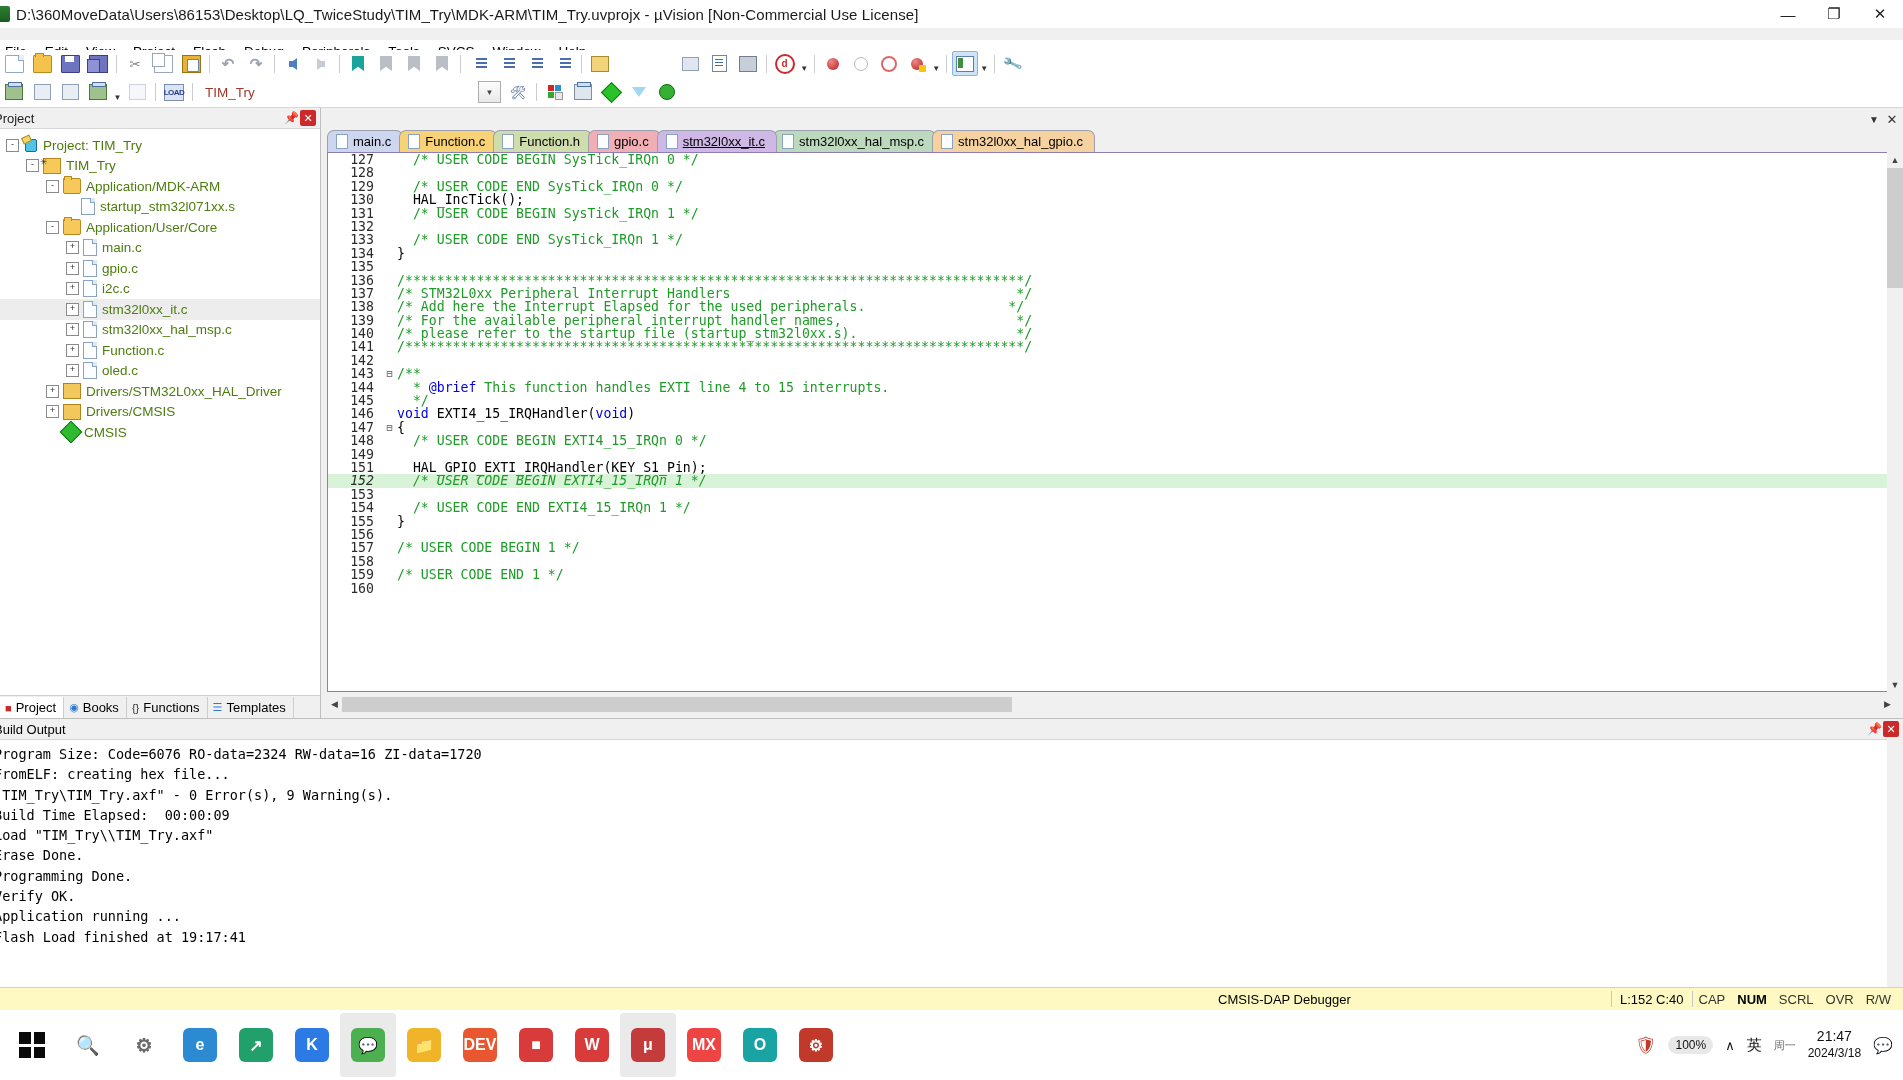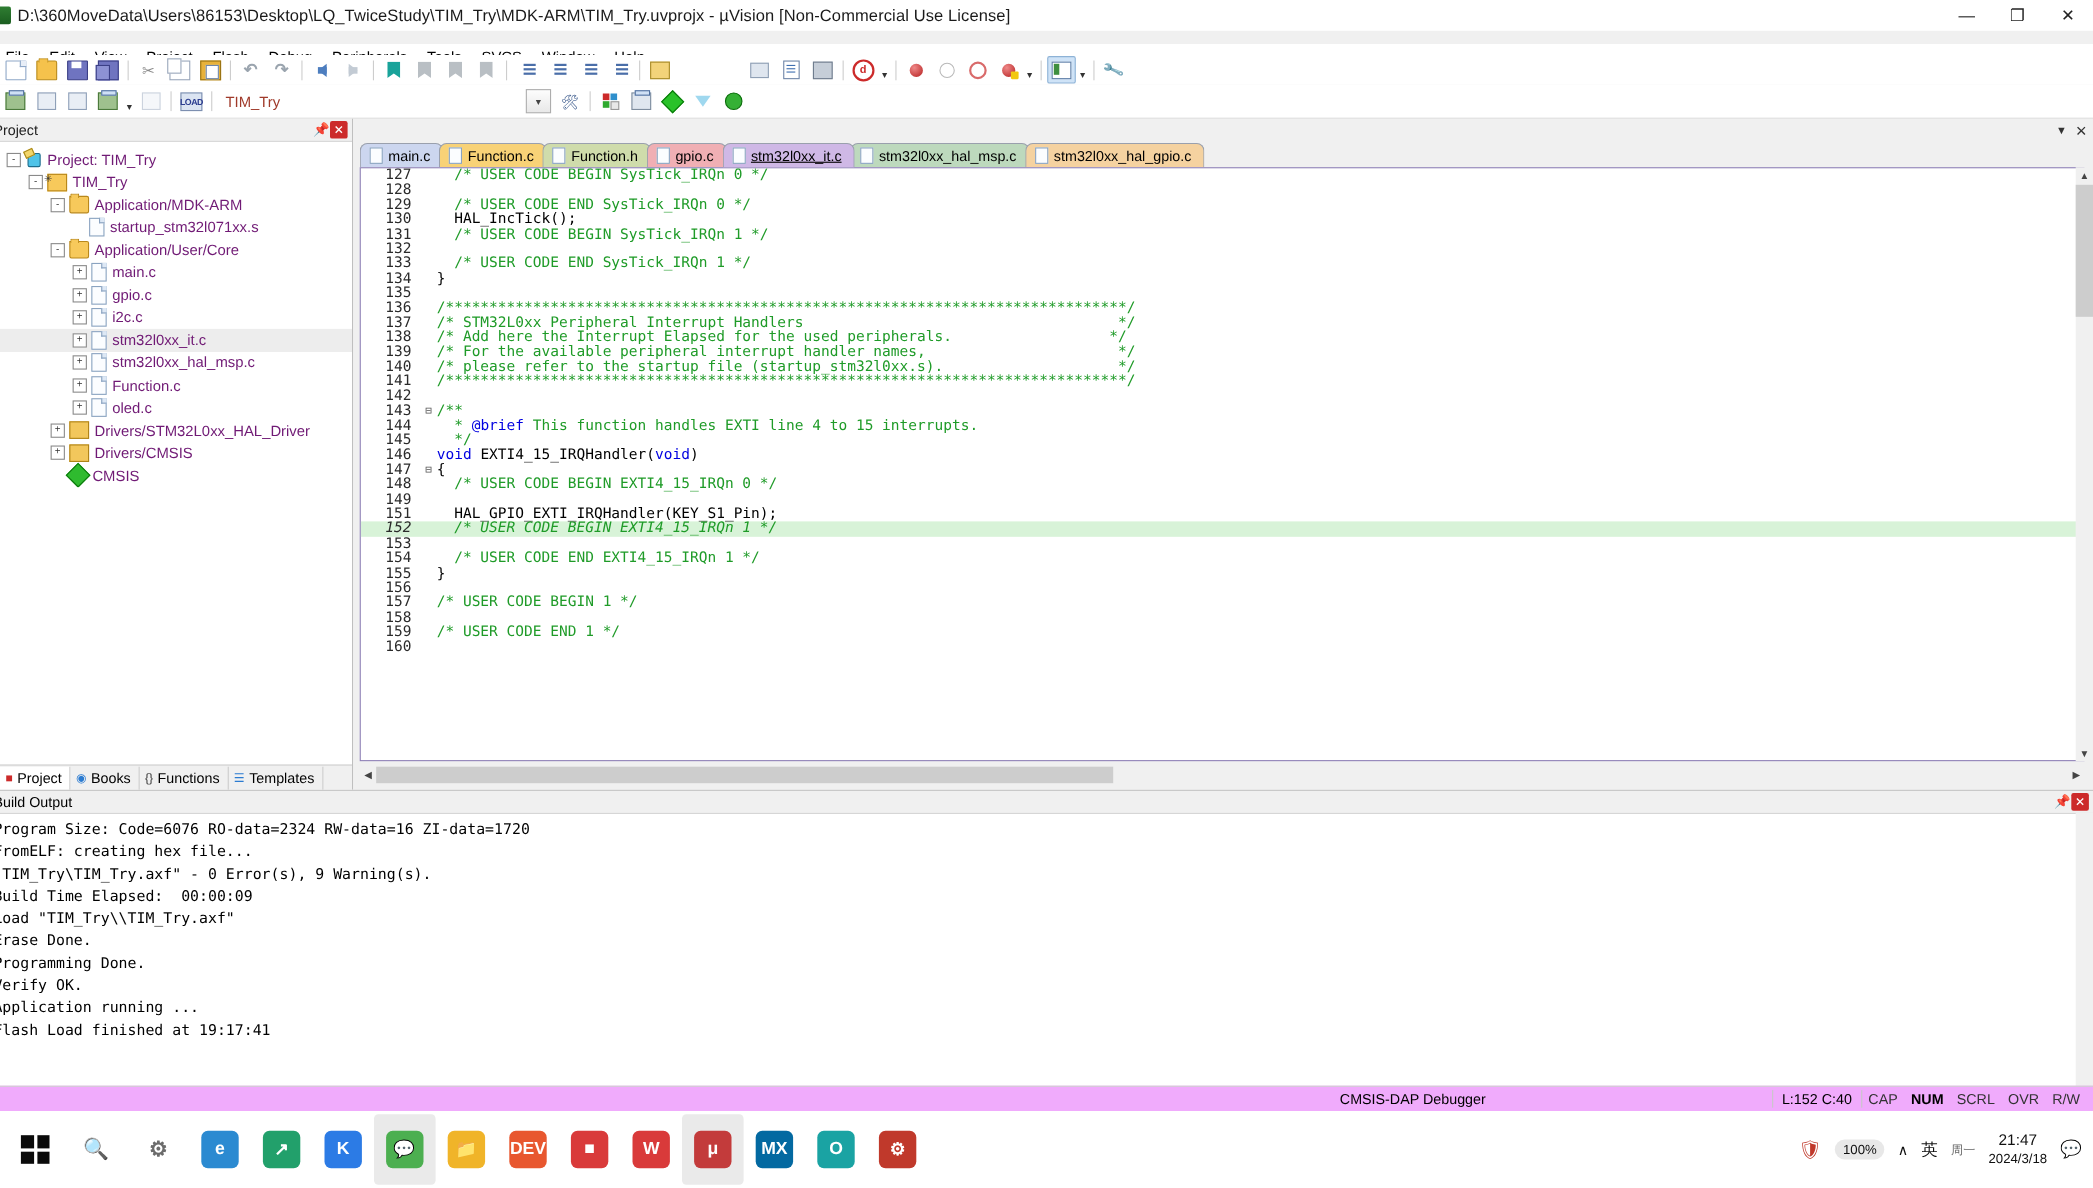--- a/index.html
+++ b/index.html
@@ -104,21 +104,21 @@
   .f-folder:before{content:"";position:absolute;left:0;top:-3px;width:6px;height:3px;background:#f7c95b;border:1px solid #b9881b;border-bottom:none;border-radius:1px 1px 0 0;}
   .f-folder-plain{background:#f2c75c;border:1px solid #b08418;}
   .f-file{width:12px;height:15px;background:#fbfdff;border:1px solid #8aa3c0;}
   .f-file:after{content:"";position:absolute;right:-1px;top:-1px;width:4px;height:4px;background:#dde8f5;border-left:1px solid #8aa3c0;border-bottom:1px solid #8aa3c0;}
   .f-proj{width:15px;height:14px;position:relative;}
   .f-proj:before{content:"";position:absolute;left:2px;top:1px;width:10px;height:11px;background:#4fc3e8;border:1px solid #1d6c8c;border-radius:2px;}
   .f-proj:after{content:"";position:absolute;left:-1px;top:-2px;width:7px;height:5px;background:#f3d66a;border:1px solid #a98a1e;transform:rotate(-25deg);}
   .f-target{background:#f7c95b;border:1px solid #b9881b;}
   .f-target:after{content:"✳";position:absolute;left:-4px;top:-2px;font-size:9px;color:#333;}
   .f-cmsis{width:14px;height:14px;background:#2fbb2f;border:1px solid #0c7a0c;transform:rotate(45deg);margin-left:2px;}
-  .tlabel{color:#701a75;}
+  .tlabel{color:#4d7c0f;}
 
   .pane-tabs{position:absolute;left:0;bottom:0;width:320px;height:22px;background:#f0f0f0;display:flex;align-items:flex-end;border-top:1px solid #d0d0d0;}
   .ptab{height:21px;display:flex;align-items:center;padding:0 7px 0 5px;font-size:13px;border-right:1px solid #cdcdcd;color:#000;gap:4px;}
   .ptab.sel{background:#fff;font-weight:normal;}
   .ptab .ti{font-size:11px;}
 
   
   .editor{position:absolute;left:321px;top:108px;right:0;height:610px;background:#f0f0f0;}
   .ed-toolrow{height:22px;background:#f0f0f0;display:flex;align-items:center;justify-content:flex-end;padding-right:4px;gap:6px;}
   .ed-caret{font-size:10px;color:#333;}
@@ -148,21 +148,21 @@
   .vs-thumb{position:absolute;top:16px;left:0;width:16px;height:120px;background:#cdcdcd;}
 
   
   .bo{position:absolute;left:0;top:718px;width:1903px;height:292px;background:#fff;border-top:1px solid #bfbfbf;}
   .bo-head{height:20px;background:#f0f0f0;display:flex;align-items:center;font-size:13px;border-bottom:1px solid #d6d6d6;}
   .bo-head .ttl{margin-left:-6px;}
   .bo-body{font-family:"DejaVu Sans Mono","Liberation Mono",monospace;font-size:13.5px;line-height:20.3px;padding:4px 0 0 0;color:#000;white-space:pre;margin-left:-6px;}
   .bo-vs{position:absolute;right:0;top:20px;bottom:0;width:16px;background:#f0f0f0;}
 
   
-  .status{position:absolute;left:0;bottom:70px;width:1903px;height:22px;background:#f0abfc;border-top:1px solid #d0d0d0;display:flex;align-items:center;font-size:13px;color:#000;}
+  .status{position:absolute;left:0;bottom:70px;width:1903px;height:22px;background:#fef9c3;border-top:1px solid #d0d0d0;display:flex;align-items:center;font-size:13px;color:#000;}
   .st-cell{height:22px;display:flex;align-items:center;padding:0 8px;}
   .st-sep{width:1px;height:16px;background:#c8c8c8;}
   .st-flag{padding:0 6px;color:#333;}
   .st-flag.on{font-weight:bold;color:#000;}
 
   
   .taskbar{position:absolute;left:0;bottom:0;width:1903px;height:70px;background:#fff;display:flex;align-items:center;}
   .tbi{width:56px;height:64px;display:flex;align-items:center;justify-content:center;position:relative;}
   .tbi.act{background:#eaeaea;border-radius:4px;}
   .tbi .sq{width:34px;height:34px;border-radius:6px;display:flex;align-items:center;justify-content:center;color:#fff;font-size:16px;font-weight:bold;}
@@ -649,21 +649,21 @@
         <div class="tbi">
           <span class="sq" style="background: rgb(217, 58, 58);">■</span>
         </div>
         <div class="tbi">
           <span class="sq" style="background: rgb(217, 58, 58);">W</span>
         </div>
         <div class="tbi act">
           <span class="sq" style="background: rgb(195, 59, 59);">μ</span>
         </div>
         <div class="tbi">
-          <span class="sq" style="background: #0369a1;">MX</span>
+          <span class="sq" style="background: #ef4444;">MX</span>
         </div>
         <div class="tbi">
           <span class="sq" style="background: rgb(26, 163, 163);">O</span>
         </div>
         <div class="tbi">
           <span class="sq" style="background: rgb(192, 57, 43);">⚙</span>
         </div>
       </div>
     <div class="tray">
       <span style="color:#c0392b;font-size:17px">🛡</span>

